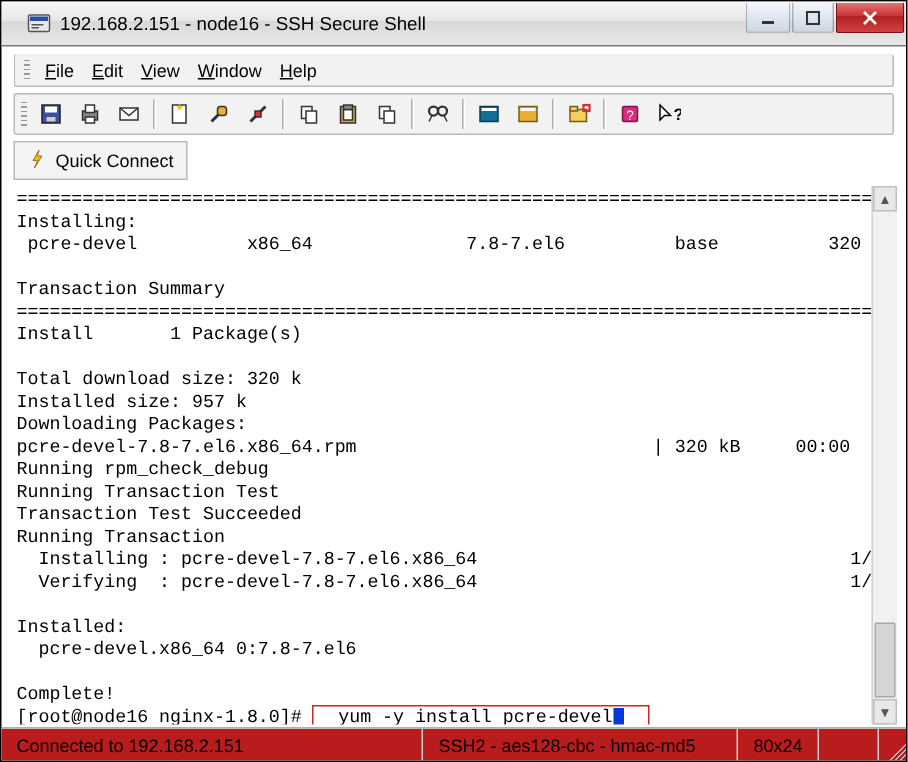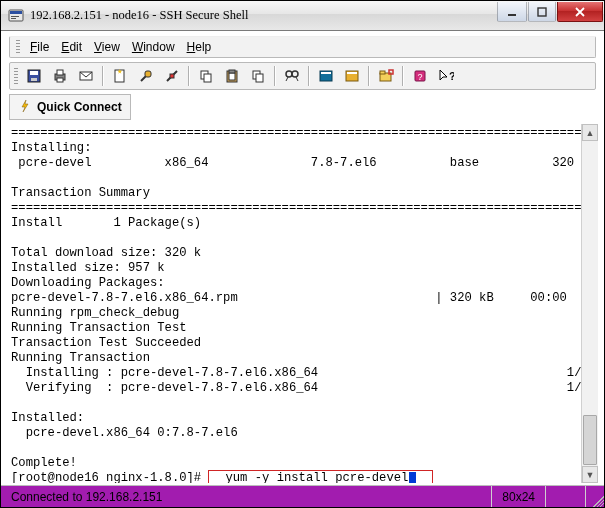--- a/index.html
+++ b/index.html
@@ -15,22 +15,21 @@
     display: flex;
     flex-direction: column;
   }
   
   .titlebar {
     height: 30px;
     display: flex;
     align-items: center;
     background: linear-gradient(to bottom, #f7f7f7 0%, #e6e6e6 45%, #d8d8d8 46%, #e8e8e8 100%);
     border-bottom: 1px solid #7a7a7a;
-    padding-left: 7px;
-    font-family: Liberation Serif, serif;
+    padding-left: 17px;
   }
   .titlebar .app-icon {
     width: 16px; height: 16px;
     margin-right: 6px;
     display: inline-block;
   }
   .titlebar .title-text {
     flex: 1;
     color: #000;
     font-size: 12.5px;
@@ -109,21 +108,20 @@
     align-items: stretch;
     font-size: 12px;
   }
   .tab {
     border: 1px solid #b9b9b9;
     background: #f4f4f4;
     display: flex; align-items: center;
     padding: 0 8px;
     border-right: none;
     cursor: default;
-    font-weight: bold;
   }
   .tab:last-child { border-right: 1px solid #b9b9b9; }
   .tab .ticon { margin-right: 5px; display:inline-block; }
   
   .term-wrap {
     flex: 1;
     margin: 4px 6px 2px 8px;
     display: flex;
     min-height: 0;
   }
@@ -162,21 +160,21 @@
     display: inline-block;
     width: 7px; height: 13px;
     background: #003ad6;
     vertical-align: text-bottom;
     margin-left:1px;
   }
   
   .statusbar {
     height: 22px;
     border-top: 1px solid #bcbcbc;
-    background: #a21caf;
+    background: #b91c1c;
     display: flex;
     align-items: center;
     font-size: 12px;
   }
   .statusbar .cell {
     padding: 0 10px;
     height: 100%;
     display: flex; align-items: center;
     border-right: 1px solid #cfcfcf;
   }
@@ -373,16 +371,17 @@
     <div class="sb-btn">▲</div>
     <div class="sb-track">
       <div class="sb-thumb"></div>
     </div>
     <div class="sb-btn">▼</div>
   </div>
 </div>
 
 <div class="statusbar">
   <div class="cell flex">Connected to 192.168.2.151</div>
+  <div class="cell" style="min-width:210px">SSH2 - aes128-cbc - hmac-md5</div>
   <div class="cell" style="min-width:48px">80x24</div>
   <div class="cell" style="width:40px"></div>
   <div class="resize-grip"></div>
 </div>
 
 </body></html>

